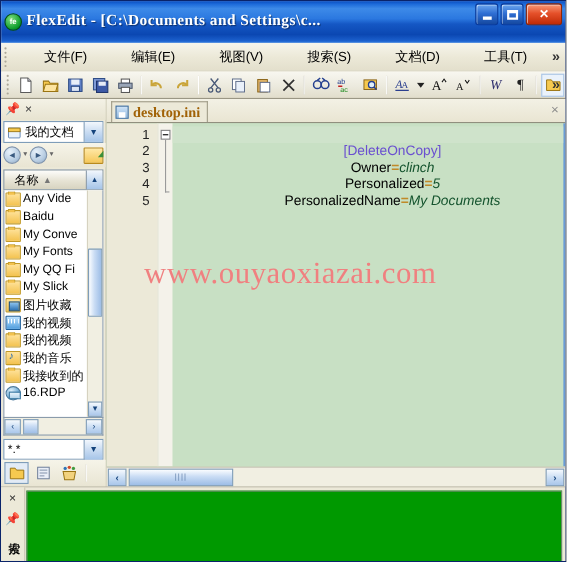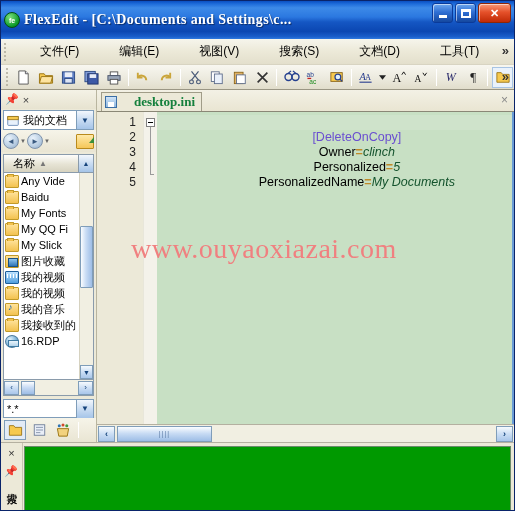--- a/index.html
+++ b/index.html
@@ -263,26 +263,26 @@
   .tab-sep { width:1px;height:16px;background:#b5b19e;border-right:1px solid #fff;margin:0 2px;}
 
   
   .editor-wrap { flex: 1; display: flex; flex-direction: column; background: #ece9d8; }
   .tabstrip {
     height: 21px; display: flex; align-items: flex-end;
     padding: 1px 2px 0 4px; position: relative;
     background: linear-gradient(to bottom,#f3f1e5,#e9e5d2);
   }
   .doc-tab {
-    display: flex; align-items: center; gap: 17px;
+    display: flex; align-items: center; gap: 4px;
     height: 19px; padding: 0 6px 0 3px;
     background: #ece9d8;
     border: 1px solid #a09c88; border-bottom: none;
     font-family: "Liberation Serif", serif;
-    font-size: 13px; font-weight: bold; color: #15803d;
+    font-size: 13px; font-weight: bold; color: #a16207;
   }
   .save-ic {
     width: 12px; height: 12px; border: 1px solid #3b6ea5;
     background: linear-gradient(to bottom,#cfe3f7,#8fb8e0);
     position: relative; flex:0 0 auto;
   }
   .save-ic:after{content:"";position:absolute;left:2px;top:5px;right:2px;bottom:0;background:#fff;}
   .tab-close {
     position: absolute; right: 6px; top: 3px;
     font-size: 12px; color: #8a8a8a; font-family:"Liberation Sans",sans-serif;
@@ -622,20 +622,24 @@
 
       <div class="filelist">
         <div class="fl-items">
           <div class="fl-item">
               <span class="fi folder"></span>
               <span>Any Vide</span>
             </div>
           <div class="fl-item">
               <span class="fi folder"></span>
               <span>Baidu</span>
+            </div>
+          <div class="fl-item">
+              <span class="fi folder"></span>
+              <span>My Conve</span>
             </div>
           <div class="fl-item">
               <span class="fi folder"></span>
               <span>My Fonts</span>
             </div>
           <div class="fl-item">
               <span class="fi folder"></span>
               <span>My QQ Fi</span>
             </div>
           <div class="fl-item">

